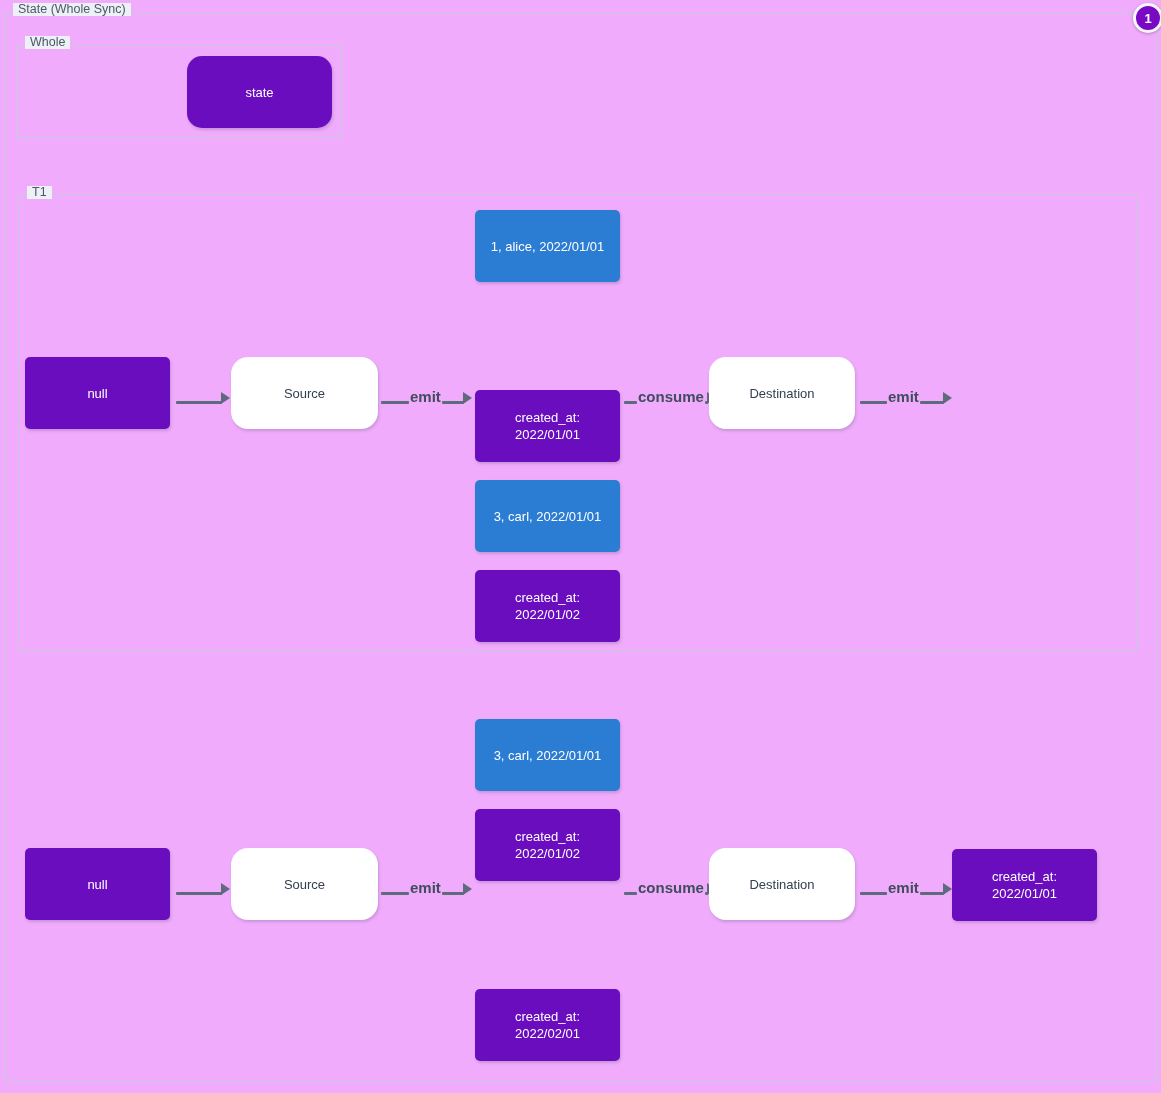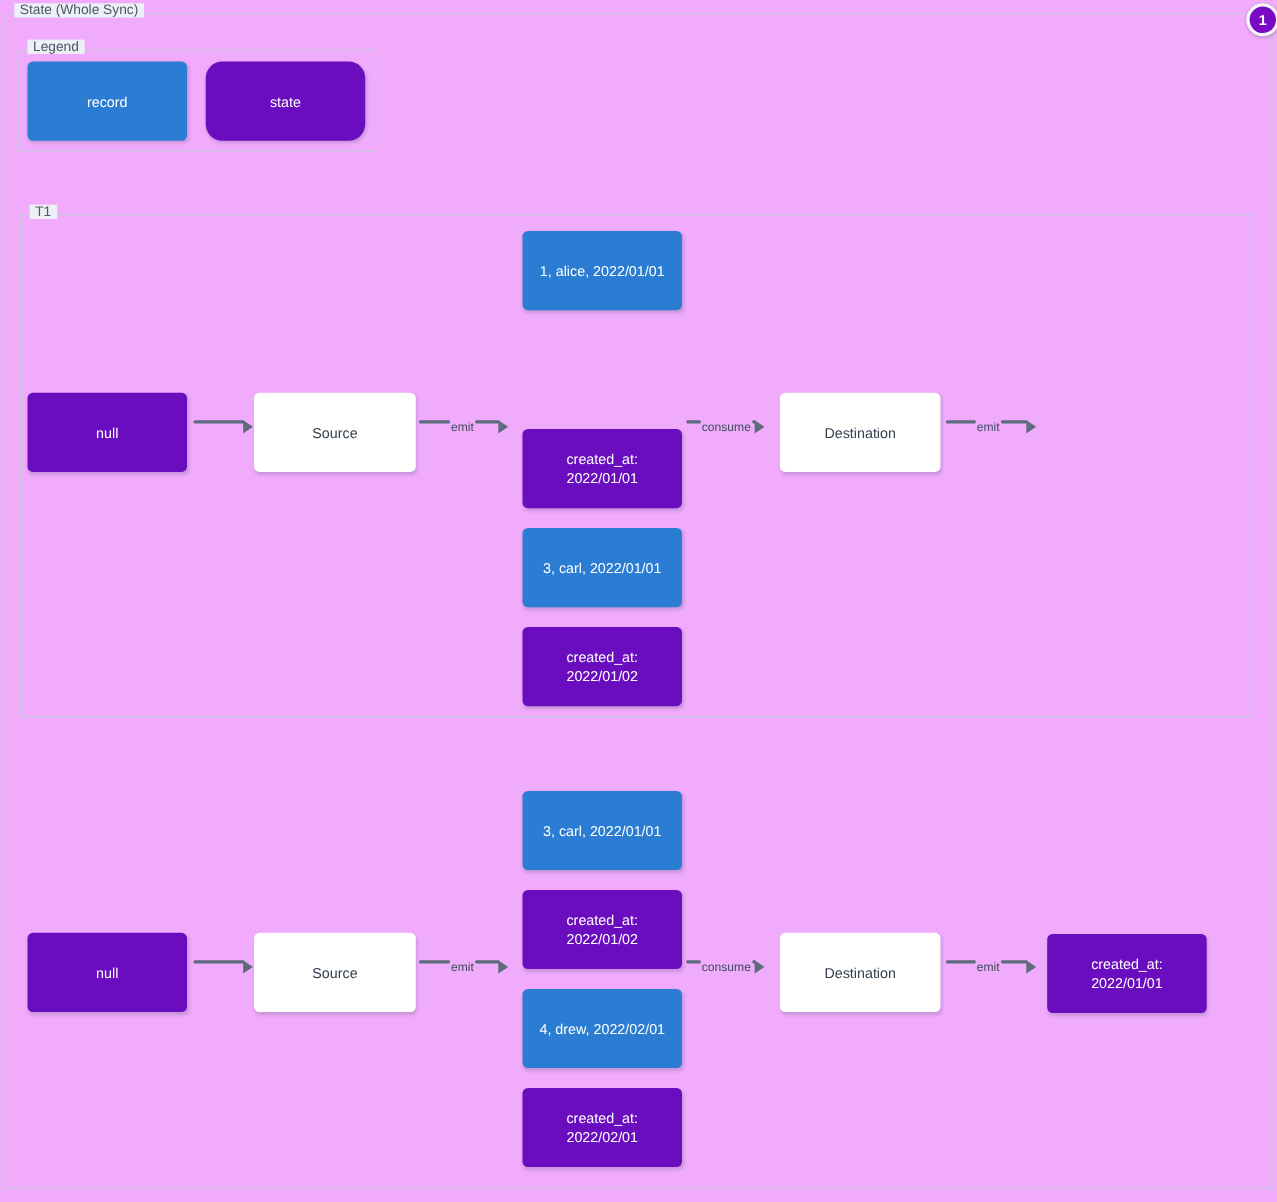--- a/index.html
+++ b/index.html
@@ -50,37 +50,38 @@
     text-align: center;
     border-radius: 5px;
     font-size: 13px;
     line-height: 17px;
     box-shadow: 1px 2px 3px rgba(60,70,90,0.22);
     white-space: pre-line;
     padding: 4px 6px;
   }
   .node.record { background: #2b7cd3; color: #ffffff; }
   .node.state  { background: #6a0dbf; color: #ffffff; }
-  .node.proc   { background: #ffffff; color: #33404f; border-radius: 5px; }
+  .node.proc   { background: #ffffff; color: #33404f; border-radius: 17px; }
 
   
   .legend-swatch { width: 145px; height: 72px; }
   #legend-record { left: 25px; top: 56px; }
   #legend-state  { left: 187px; top: 56px; border-radius: 15px; }
 
   
   .arrow {
     position: absolute;
     height: 22px;
     display: flex;
-    align-items: flex-start;
+    align-items: flex-end;
     color: #5d6b7c;
-    font-size: 11px;
+    font-size: 15px;
     line-height: 14px;
     white-space: nowrap;
+    font-weight: bold;
   }
   .arrow .seg {
     display: block;
     height: 3px;
     background: #5d6b7c;
     border-radius: 1px;
   }
   .arrow .lbl { padding: 0 1px; color: #3f4d5c; }
   .arrow .head {
     width: 0; height: 0;
@@ -108,23 +109,22 @@
 </head>
 <body>
 
 <div id="canvas">
 
   <div class="panel" id="root-panel">
     <span class="panel-label">State (Whole Sync)</span>
   </div>
 
   <div class="panel" id="legend-panel">
-    <span class="panel-label">Legend</span>
-  </div>
-  <div class="node record legend-swatch" id="legend-record">record</div>
+    <span class="panel-label">Whole</span>
+  </div>
   <div class="node state legend-swatch" id="legend-state">state</div>
 
   <div class="panel" id="t1-panel">
     <span class="panel-label">T1</span>
   </div>
 
   <div class="node state" style="left:25px; top:357px; width:145px; height:72px;">null</div>
 
   <div class="arrow" style="left:176px; top:382px;">
     <span class="seg" style="width:46px;"></span>
@@ -176,21 +176,20 @@
   <div class="arrow" style="left:381px; top:873px;">
     <span class="seg" style="width:28px;"></span>
     <span class="lbl">emit</span>
     <span class="seg" style="width:22px;"></span>
     <span class="head"></span>
   </div>
 
   <div class="node record" style="left:475px; top:719px; width:145px; height:72px;">3, carl, 2022/01/01</div>
   <div class="node state" style="left:475px; top:809px; width:145px; height:72px;">created_at:
 2022/01/02</div>
-  <div class="node record" style="left:475px; top:899px; width:145px; height:72px;">4, drew, 2022/02/01</div>
   <div class="node state" style="left:475px; top:989px; width:145px; height:72px;">created_at:
 2022/02/01</div>
 
   <div class="arrow" style="left:624px; top:873px;">
     <span class="seg" style="width:13px;"></span>
     <span class="lbl">consume</span>
     <span class="seg" style="width:3px;"></span>
     <span class="head"></span>
   </div>
 

